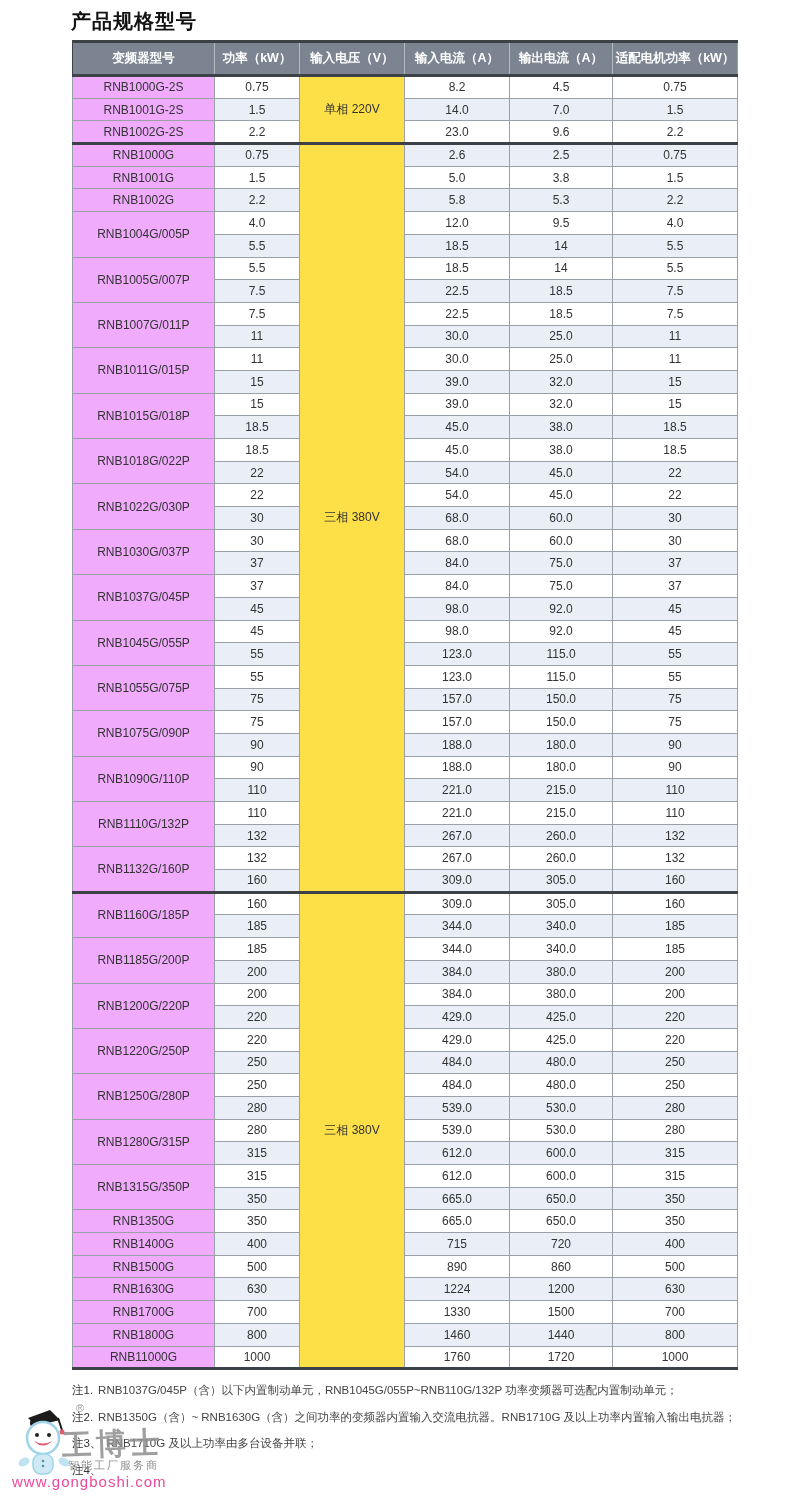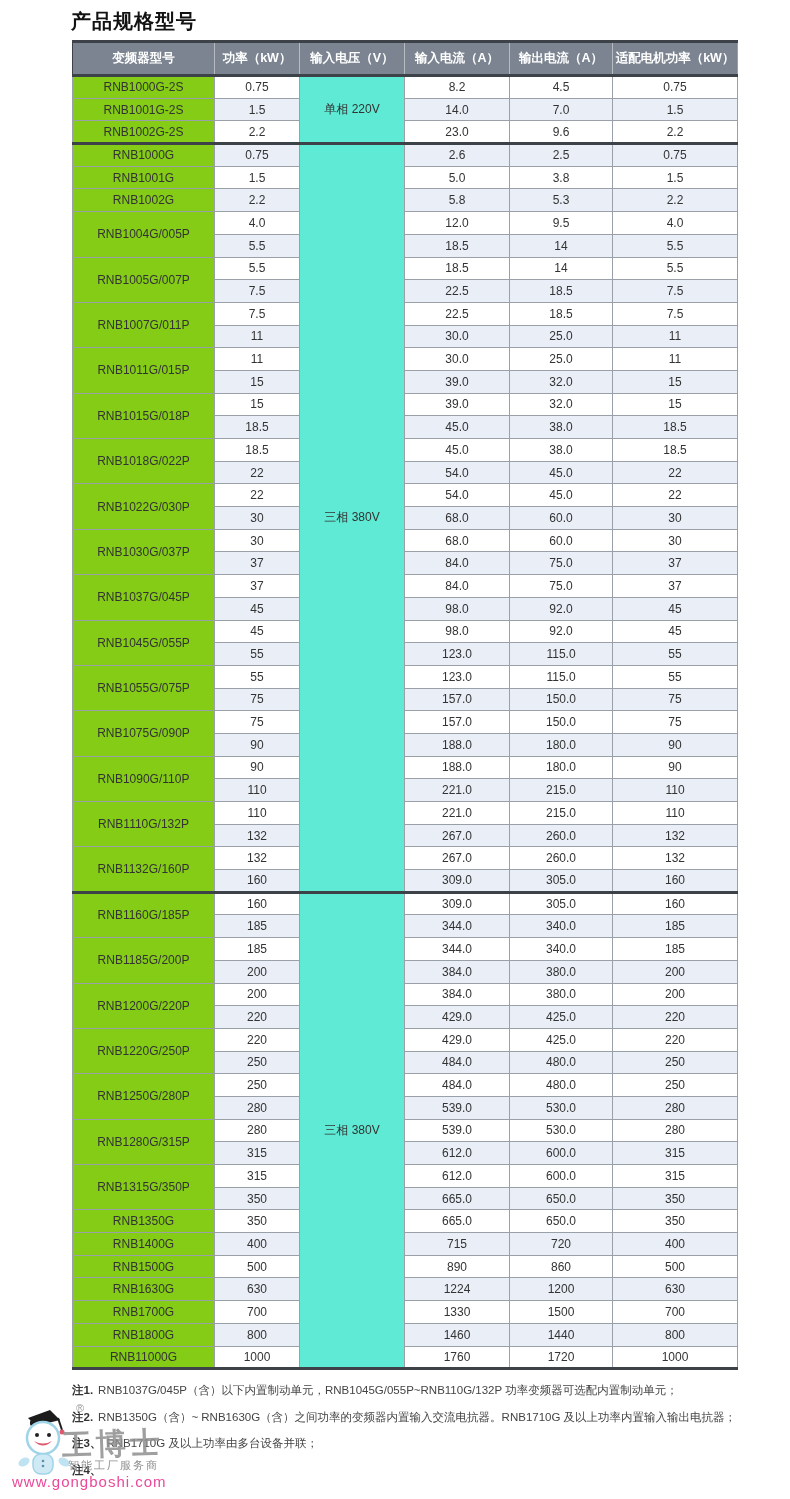--- a/index.html
+++ b/index.html
@@ -15,28 +15,28 @@
     border-left:1px solid #9aa0a8; border-right:1px solid #9aa0a8;
     border-bottom:3px solid #3d4249; }
   table.spec th { background:#7b8490; color:#ffffff; font-size:12.5px; font-weight:bold;
     height:34px; text-align:center; vertical-align:middle;
     border-top:3px solid #3d4249; border-bottom:3px solid #3d4249;
     border-left:1px solid rgba(255,255,255,0.45); padding:0 1px; }
   table.spec th:first-child { border-left:1px solid #3d4249; }
   table.spec td { border:1px solid #9aa0a8; height:22.7px; font-size:12px;
     text-align:center; vertical-align:middle; color:#333; padding:0; background:#fff; }
   table.spec td.zebra { background:#e9eef7; }
-  table.spec td.model-cell { background:#84cc16; font-size:12px; }
-  table.spec td.voltage-cell { background:#5eead4; font-size:12px; }
+  table.spec td.model-cell { background:#f0abfc; font-size:12px; }
+  table.spec td.voltage-cell { background:#fde047; font-size:12px; }
   table.spec tr.section-start td { border-top:3px solid #3d4249; }
 
   .notes { position:absolute; left:72px; top:1382px; width:700px; }
   .note-line { display:flex; margin-bottom:9.5px; font-size:11.5px; color:#444;
     line-height:17px; white-space:nowrap; }
-  .note-label { font-weight:bold; margin-right:5px; color:#333; flex:none; }
+  .note-label { font-weight:normal; margin-right:5px; color:#333; flex:none; }
 
   .watermark { position:absolute; left:10px; top:1400px; width:250px; height:95px; }
   .wm-mascot { position:absolute; left:6px; top:6px; }
   .wm-reg { position:absolute; left:66px; top:2px; font-size:11px; color:#9a9a9a; }
   .wm-brand { position:absolute; left:52px; top:24px; font-size:30px; font-weight:bold;
     color:#8f8f8f; transform:rotate(-2deg); letter-spacing:4px;
     font-family:"Liberation Serif","DejaVu Serif",serif; opacity:.85; }
   .wm-tagline { position:absolute; left:58px; top:58px; font-size:11px; color:#8f8f8f;
     letter-spacing:2px; }
   .wm-url { position:absolute; left:2px; top:73px; font-size:15px; color:#ec4899;

